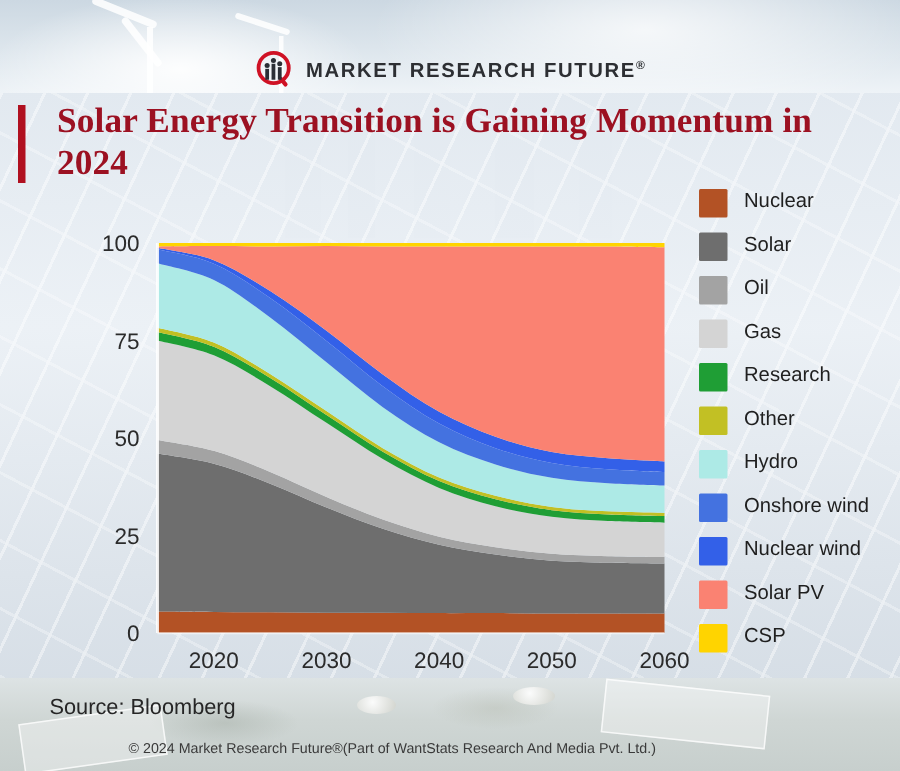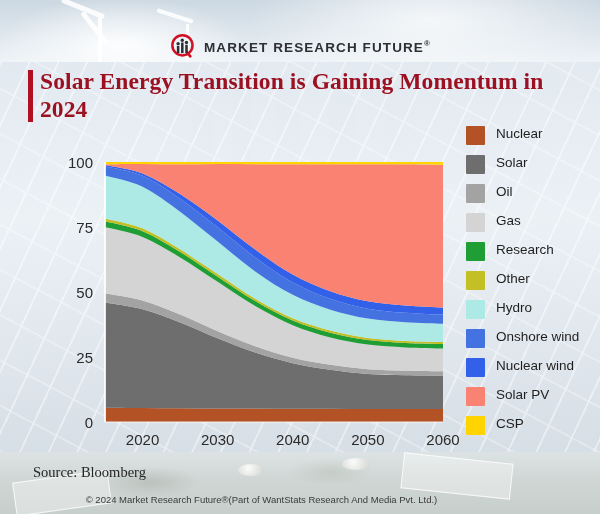--- a/index.html
+++ b/index.html
@@ -71,22 +71,22 @@
   #logo-mark { width: 28px; height: 28px; display: block; }
   #logo-text {
     font-family: "Liberation Sans", sans-serif;
     font-size: 13.5px; font-weight: bold; letter-spacing: 1.1px;
     color: #2d2f33; white-space: nowrap;
   }
   #logo-reg { font-size: 8px; vertical-align: super; color: #2d2f33; }
 
   
   #title-wrap {
-    position: absolute; left: 28px; top: 68px; width: 545px;
-    display: flex; align-items: flex-start; gap: 7px;
+    position: absolute; left: 12px; top: 68px; width: 545px;
+    display: flex; align-items: flex-start; gap: 21px;
   }
   #title-bar { width: 5px; height: 52px; background: #b01020; flex: 0 0 auto; margin-top: 2px; }
   #chart-title {
     font-family: "Liberation Serif", serif;
     font-size: 23.5px; font-weight: bold; line-height: 1.18;
     color: #9c1122; letter-spacing: .1px;
   }
 
   
   #chart-area { position: absolute; left: 0; top: 140px; width: 460px; height: 312px; }
@@ -102,21 +102,21 @@
     width: 19px; height: 19px; flex: 0 0 auto; margin-right: 11px; border-radius: 1px;
   }
   .legend-label {
     font-family: "Liberation Sans", sans-serif;
     font-size: 13.5px; color: #1f1f1f; white-space: nowrap;
   }
 
   
   #source {
     position: absolute; left: 33px; top: 464px;
-    font-family: Liberation Serif, serif;
+    font-family: Liberation Sans, sans-serif;
     font-size: 14.5px; color: #262626;
   }
   #copyright {
     position: absolute; left: 0; top: 494px; width: 523px; text-align: center;
     font-family: "Liberation Sans", sans-serif;
     font-size: 9.5px; color: #3a3a3a;
   }
 </style>
 </head>
 <body>

